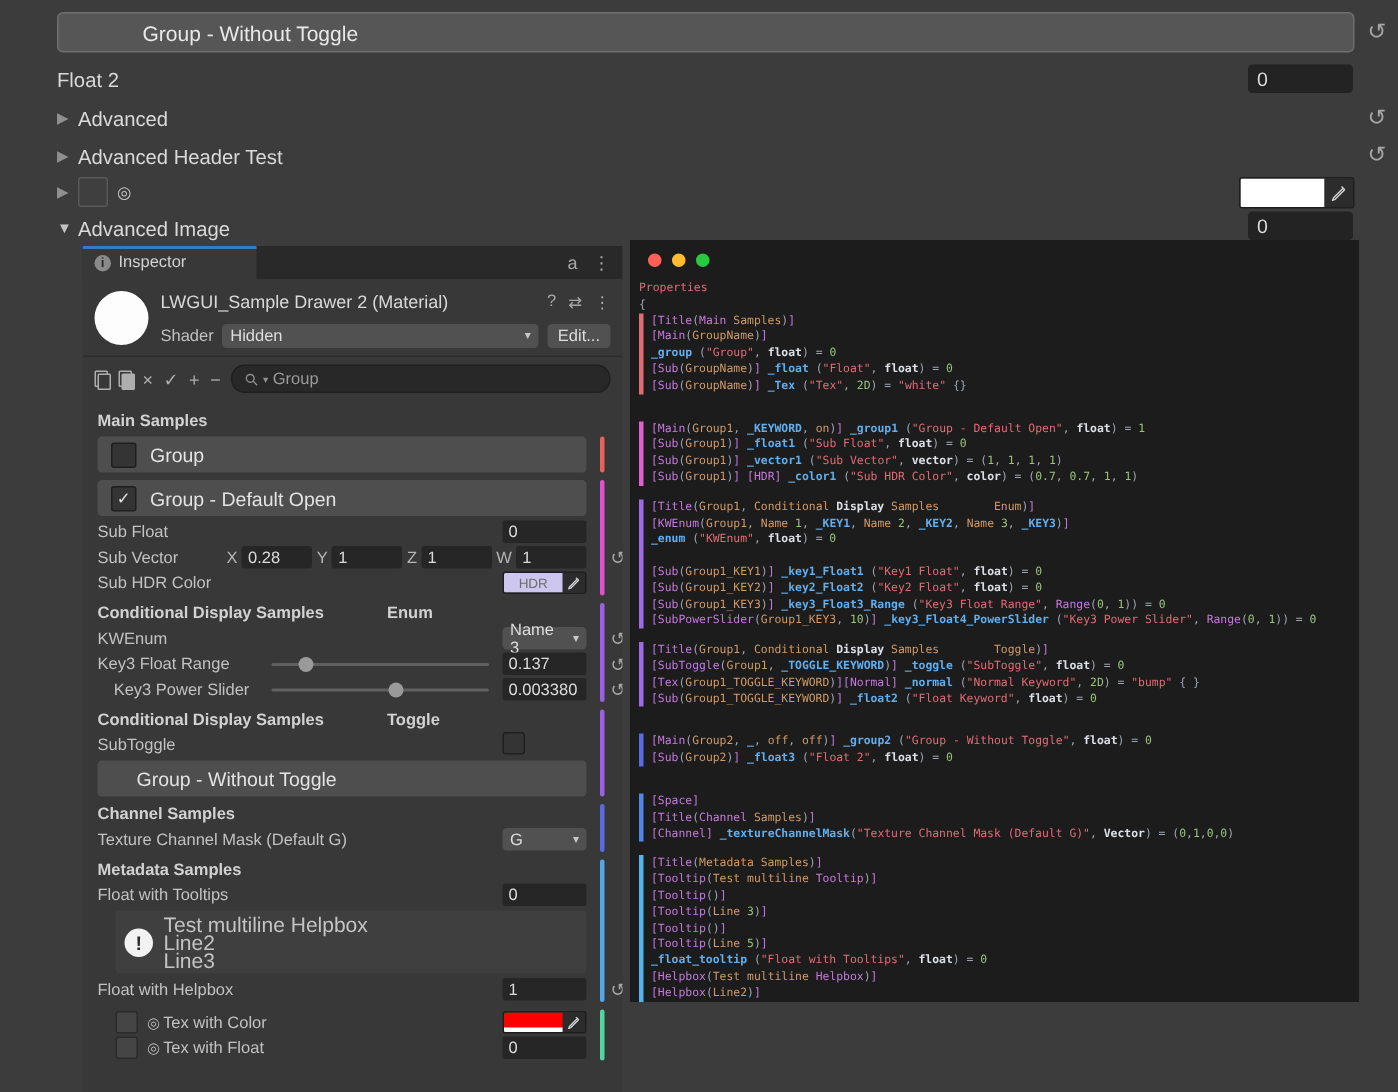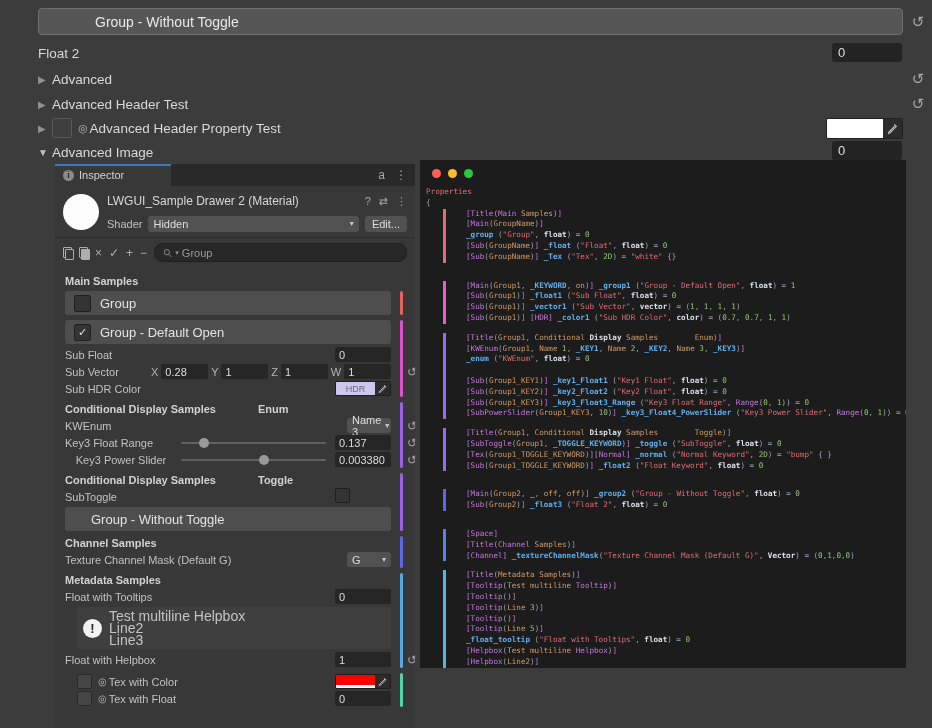--- a/index.html
+++ b/index.html
@@ -67,21 +67,21 @@
   .sec .variant{margin-left:42px;}
   .grp{position:relative;margin-bottom:5px;}
   .grp .bar{position:absolute;top:0;bottom:0;right:-12px;width:3px;border-radius:2px;}
   .grp-hdr{height:24px;background:#4e4e4e;border-radius:3px;display:flex;align-items:center;gap:9px;
            padding:0 9px;font-size:13px;color:#e3e3e3;margin:2px 0;}
   .row{display:flex;align-items:center;height:17px;position:relative;}
   .row .lbl{flex:1;color:#c2c2c2;white-space:nowrap;overflow:hidden;}
   .field{width:56px;height:15px;background:#262626;border-radius:2px;color:#dcdcdc;
          display:flex;align-items:center;padding:0 4px;font-size:11px;box-sizing:border-box;flex:none;}
   .row .undo{position:absolute;right:-26px;font-size:12px;}
-  .ddsm{width:44px;height:15px;box-sizing:border-box;flex:none;font-size:11px;}
+  .ddsm{width:56px;height:15px;box-sizing:border-box;flex:none;font-size:11px;}
   .vec{display:flex;align-items:center;gap:3px;flex:1;}
   .vec .ax{color:#b5b5b5;}
   .vec .field{flex:1;width:auto;}
   .vlbl{width:86px;flex:none !important;}
   .slider{flex:1;position:relative;height:2px;background:#606060;border-radius:1px;margin:0 9px 0 4px;}
   .knob{position:absolute;top:-4px;width:10px;height:10px;border-radius:50%;background:#9a9a9a;margin-left:-5px;}
   .swctl{width:56px;height:15px;border-radius:2px;overflow:hidden;display:flex;flex:none;border:1px solid #1e1e1e;box-sizing:border-box;}
   .swctl .fill{flex:1;position:relative;}
   .swctl .alpha{position:absolute;left:0;right:0;bottom:0;height:3px;background:#ffffff;}
   .swctl .dropseg{width:15px;background:#2c2c2c;display:flex;align-items:center;justify-content:center;}
@@ -95,21 +95,21 @@
   .texthumb{width:13px;height:13px;background:#454545;border:1px solid #2a2a2a;border-radius:2px;flex:none;margin-right:6px;}
   .circ{color:#b9b9b9;font-size:10px;margin-right:2px;}
   .subhdr{padding-left:26px;}
 
   
   #code{position:absolute;left:420px;top:160px;width:486px;height:508px;background:#1c1c1c;overflow:hidden;}
   .dots{display:flex;gap:7px;padding:9px 0 7px 12px;}
   .dot{width:9px;height:9px;border-radius:50%;}
   .code-body{padding:2px 0 0 6px;font-family:"DejaVu Sans Mono",monospace;font-size:7.6px;color:#9da5b4;}
   .code-line{height:10.8px;line-height:10.8px;white-space:pre;}
-  .code-block{border-left:3px solid #888;padding-left:20px;margin-left:17px;}
+  .code-block{border-left:3px solid #888;padding-left:5px;}
   .code-gap{width:1px;}
   .c-red{color:#e06c75;}
   .c-attr{color:#c678dd;}
   .c-prop{color:#61afef;font-weight:bold;}
   .c-par{color:#d19a66;}
   .c-str{color:#e06c75;}
   .c-kw{color:#dde0e6;font-weight:bold;}
   .c-num{color:#98c379;}
   .c-com{color:#8cc265;}
 </style>
@@ -137,21 +137,20 @@
   <div class="trow" style="top:94px;">
     <span class="tri">▶</span>
     <span>Advanced Header Test</span>
   </div>
   <span class="undo undo-abs" style="left:910px;top:96px;">↺</span>
 
   <div class="trow" style="top:118px;">
     <span class="tri">▶</span>
     <span class="cb big"></span>
     <span class="texglyph">◎</span>
-    <span>Advanced Header Property Test</span>
   </div>
   <div class="colorctl" style="top:118px;">
     <span class="fill" style="background: rgb(255, 255, 255);"></span>
     <span class="dropseg">
       <svg width="11" height="11" viewBox="0 0 12 12">
           <path d="M8 1.5l2.5 2.5M9.2 2.7L3.5 8.4 2.2 9.7l-.6 1.7 1.7-.6 1.3-1.3 5.7-5.7" stroke="#cfcfcf" fill="none" stroke-width="1.1"></path>
         </svg>
     </span>
   </div>
 

